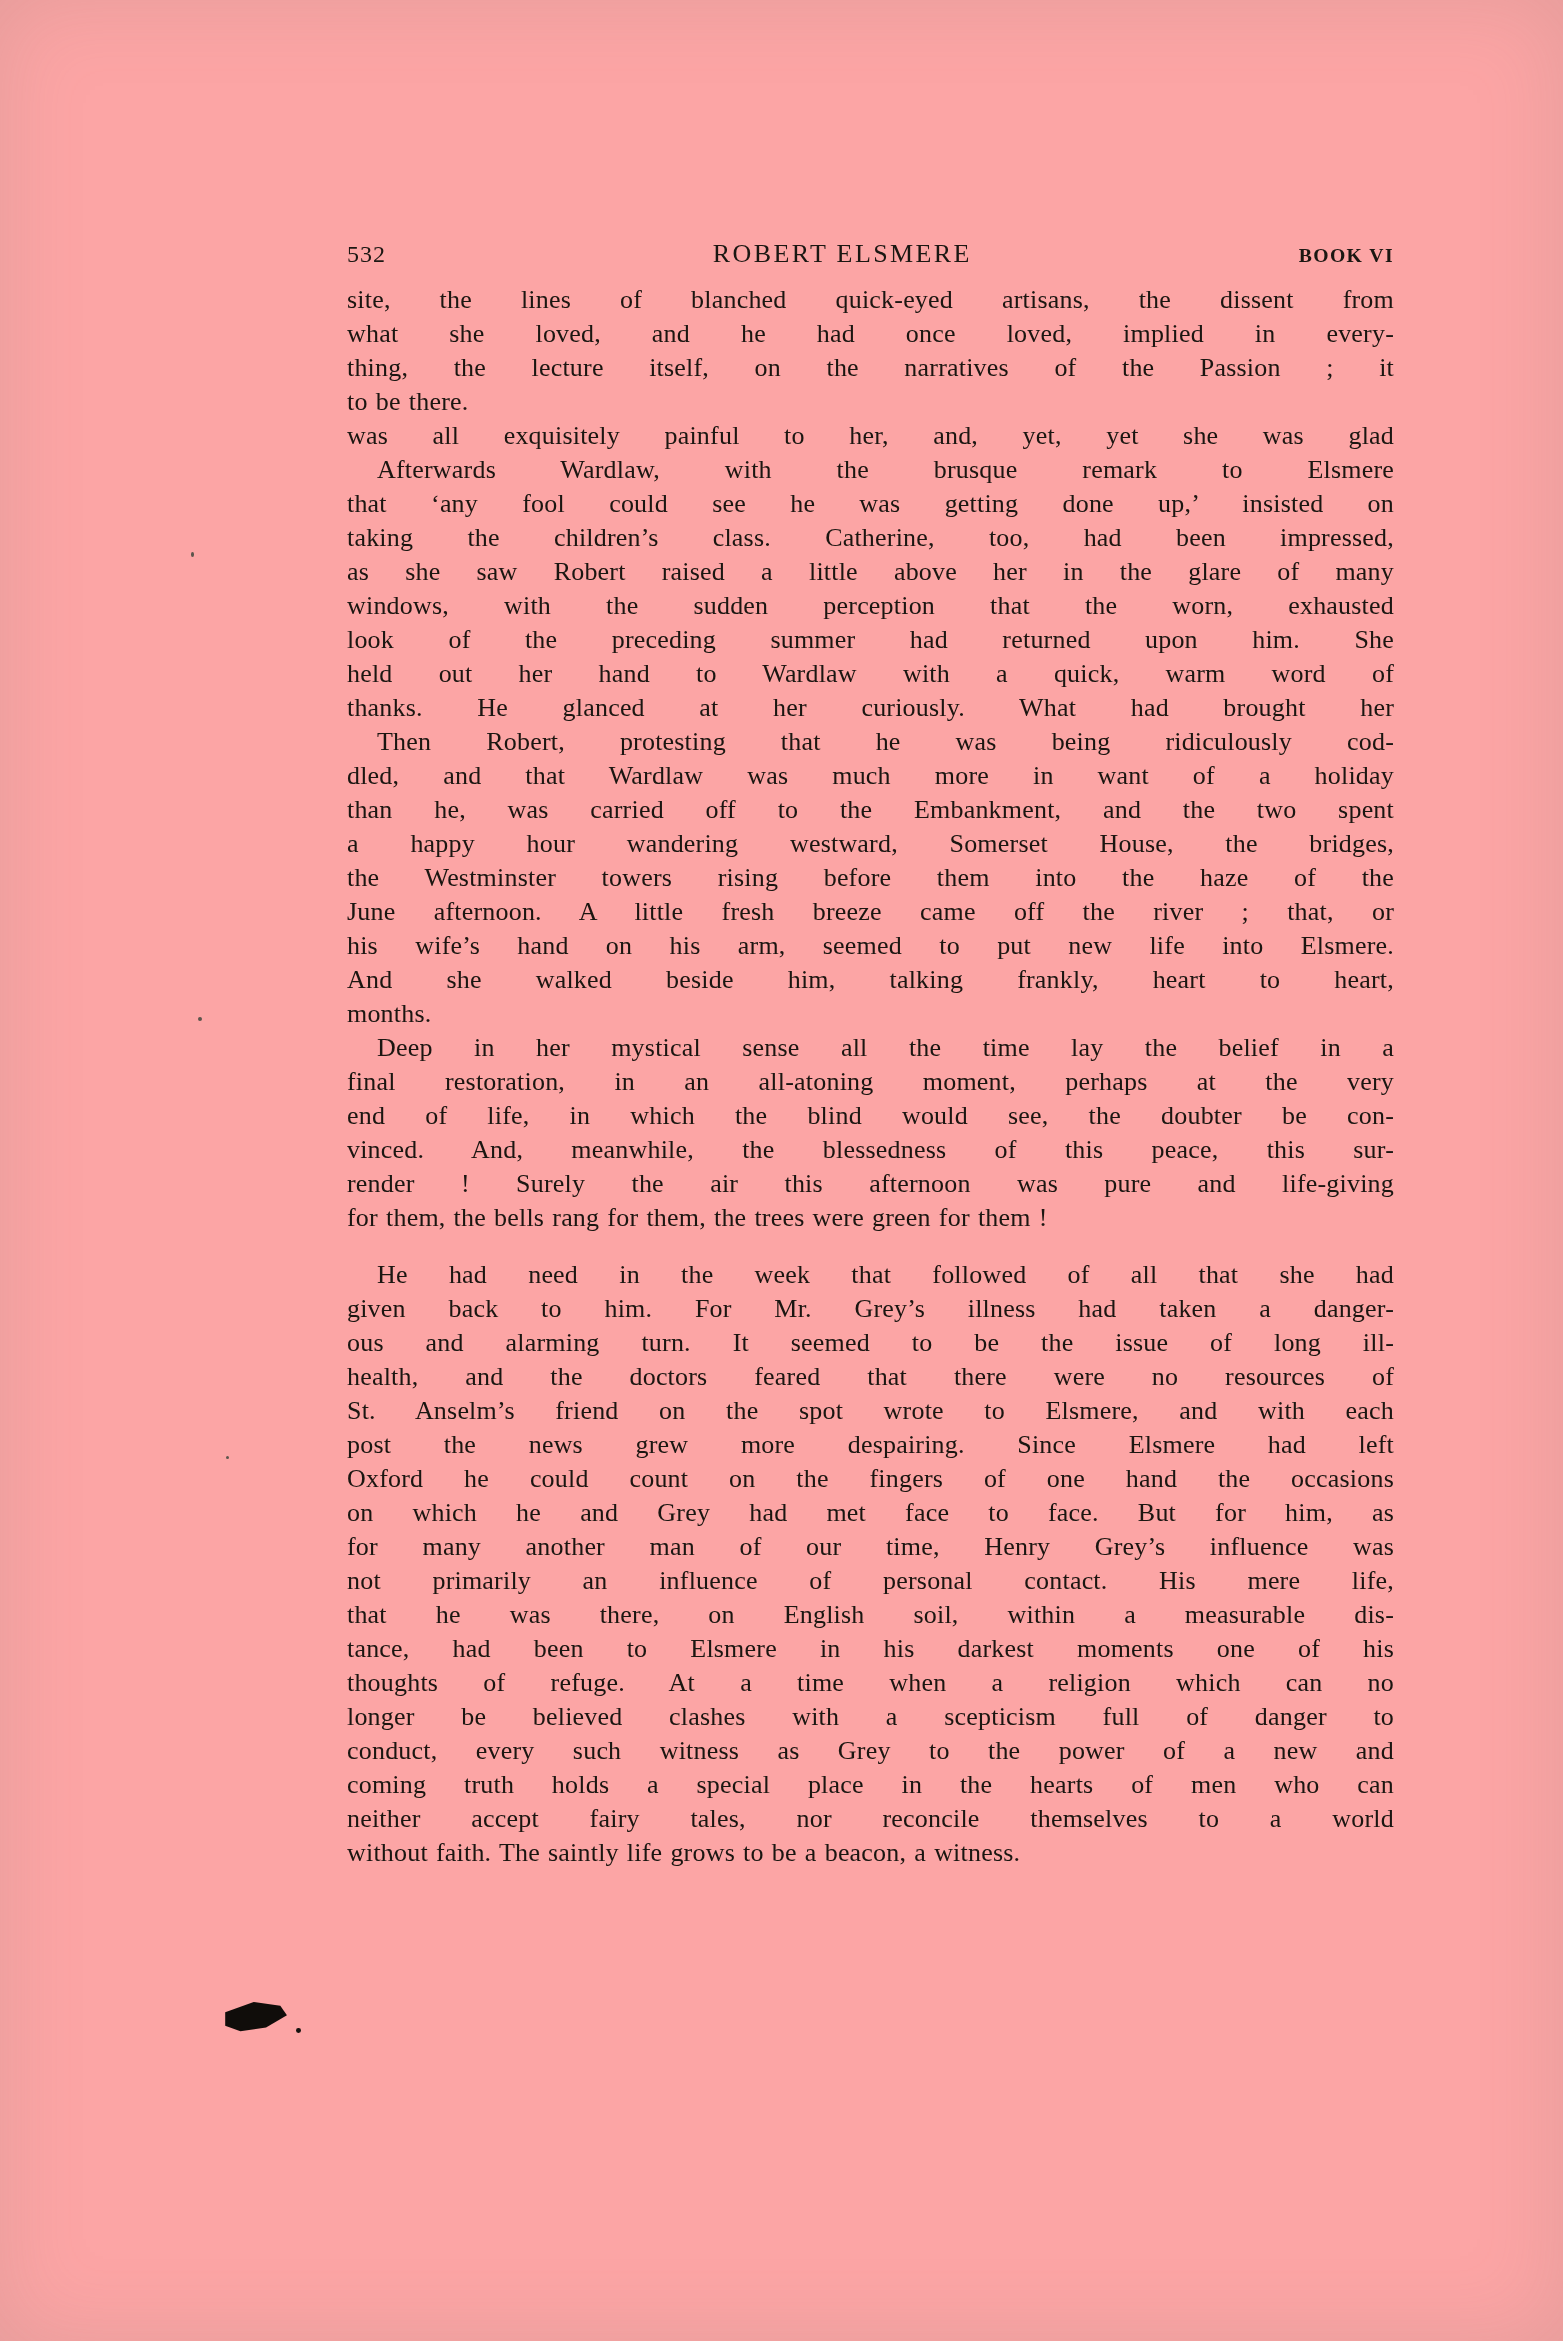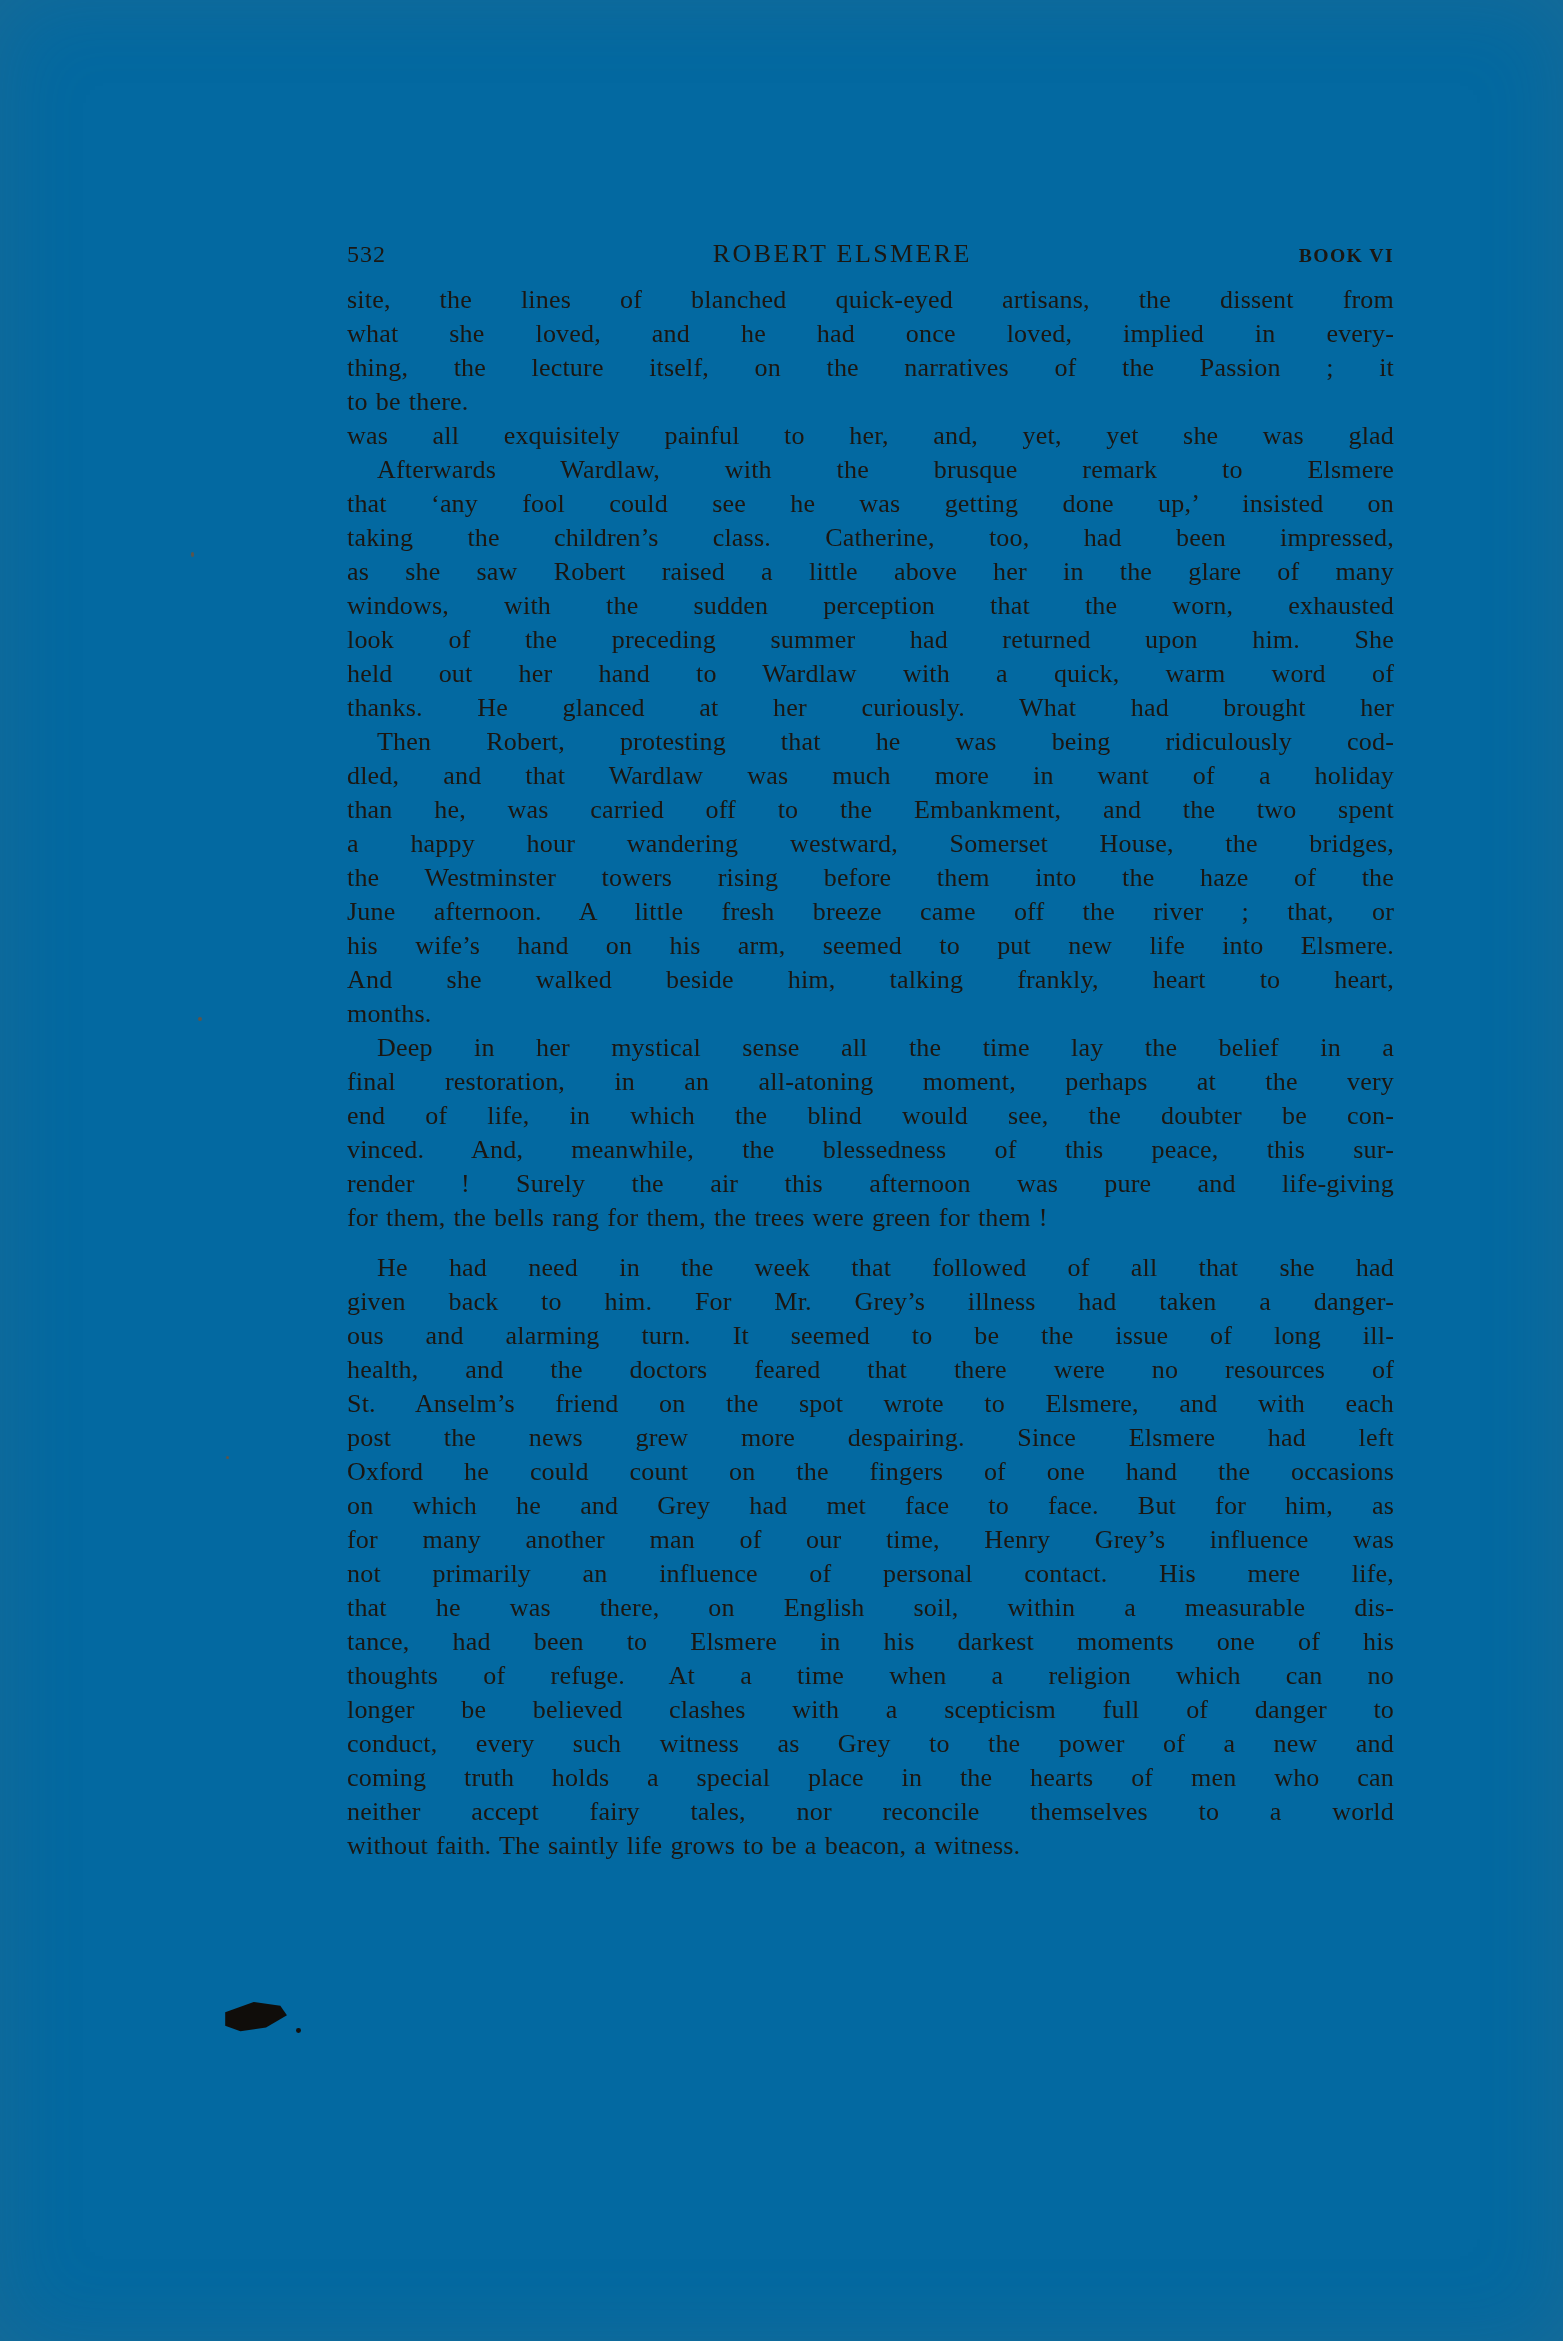--- a/index.html
+++ b/index.html
@@ -10,21 +10,21 @@
     width: 1563px;
     height: 2342px;
     position: relative;
     background: #e9e7e2;
     font-family: "Liberation Serif", "DejaVu Serif", serif;
     overflow: hidden;
   }
   .page {
     position: absolute;
     inset: 0;
-    background: #0369a1;
+    background: #fca5a5;
   }
   
   .page::after {
     content: "";
     position: absolute;
     inset: 0;
     pointer-events: none;
     box-shadow: inset 0 0 86px rgba(120,115,105,0.18);
   }
 
@@ -57,21 +57,21 @@
     left: 347px;
     top: 283px;
     width: 1047px;
     color: #1b1611;
     font-size: 26px;
     line-height: 34px;
     letter-spacing: 0.2px;
     word-spacing: 1.4px;
   }
   .para { margin: 0; }
-  .para.section-break { margin-top: 16px; }
+  .para.section-break { margin-top: 23px; }
   .line {
     text-align: justify;
     text-align-last: justify;
     white-space: nowrap;
   }
   .line.last {
     text-align-last: left;
     white-space: normal;
   }
   .para.indent .line.first {

